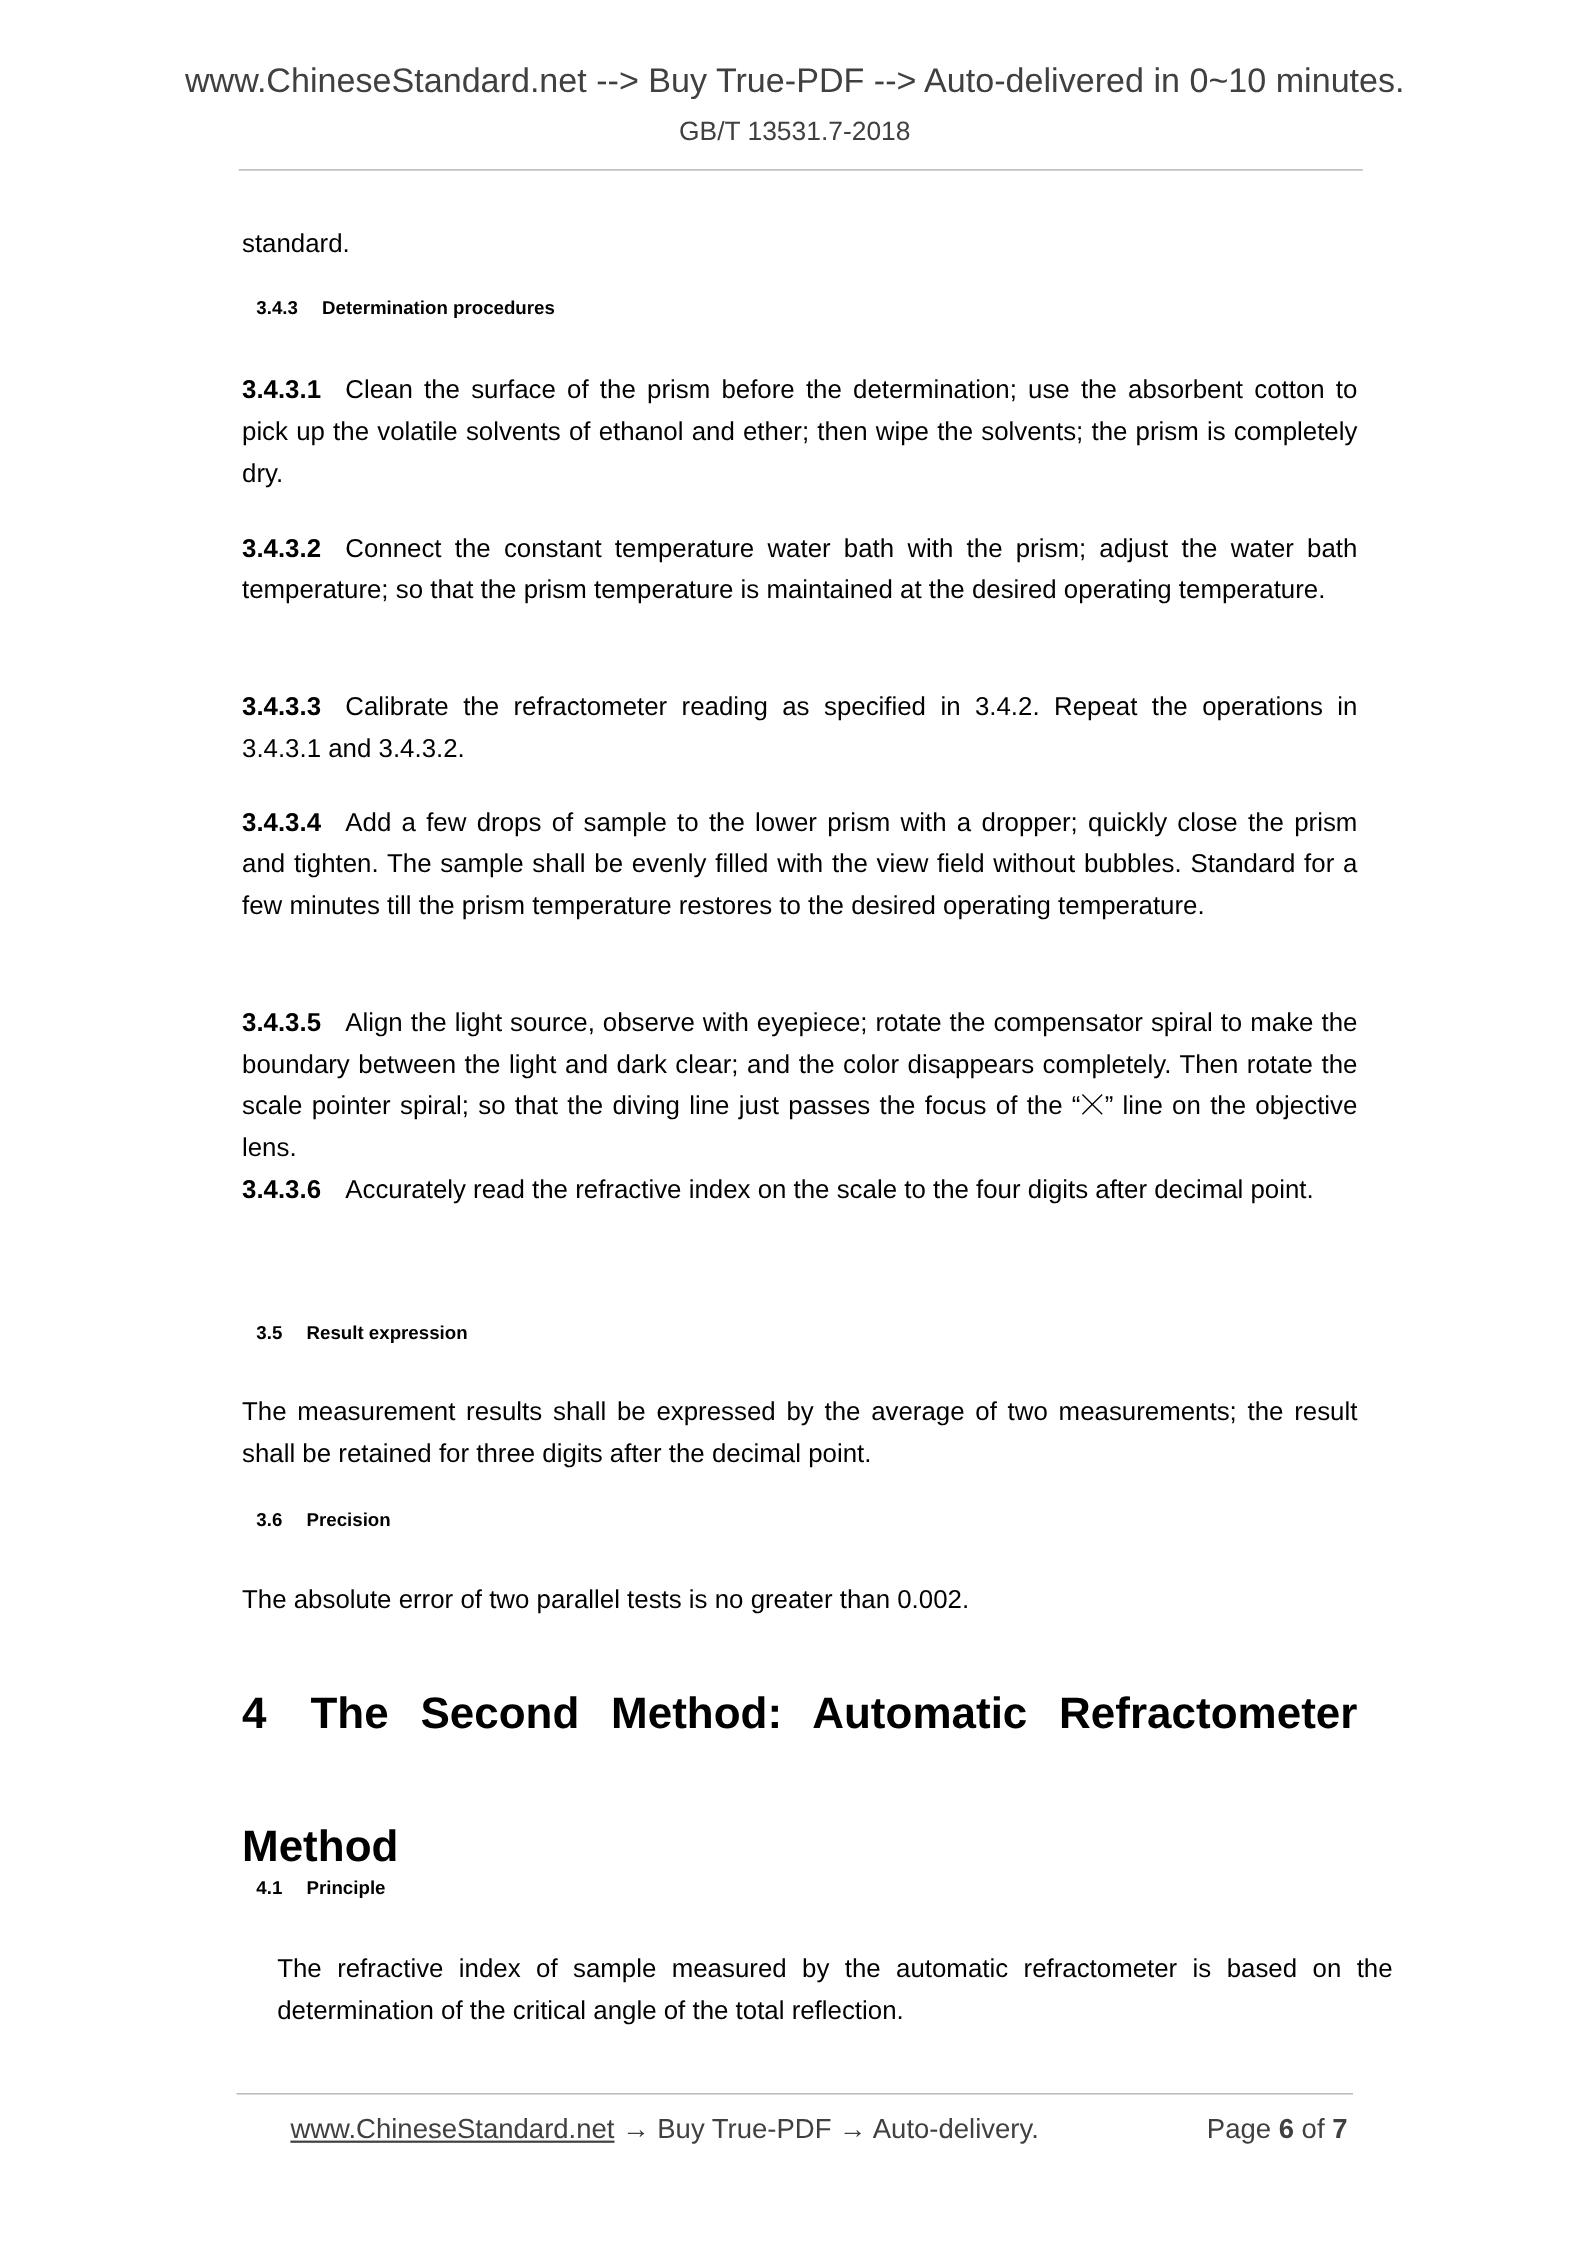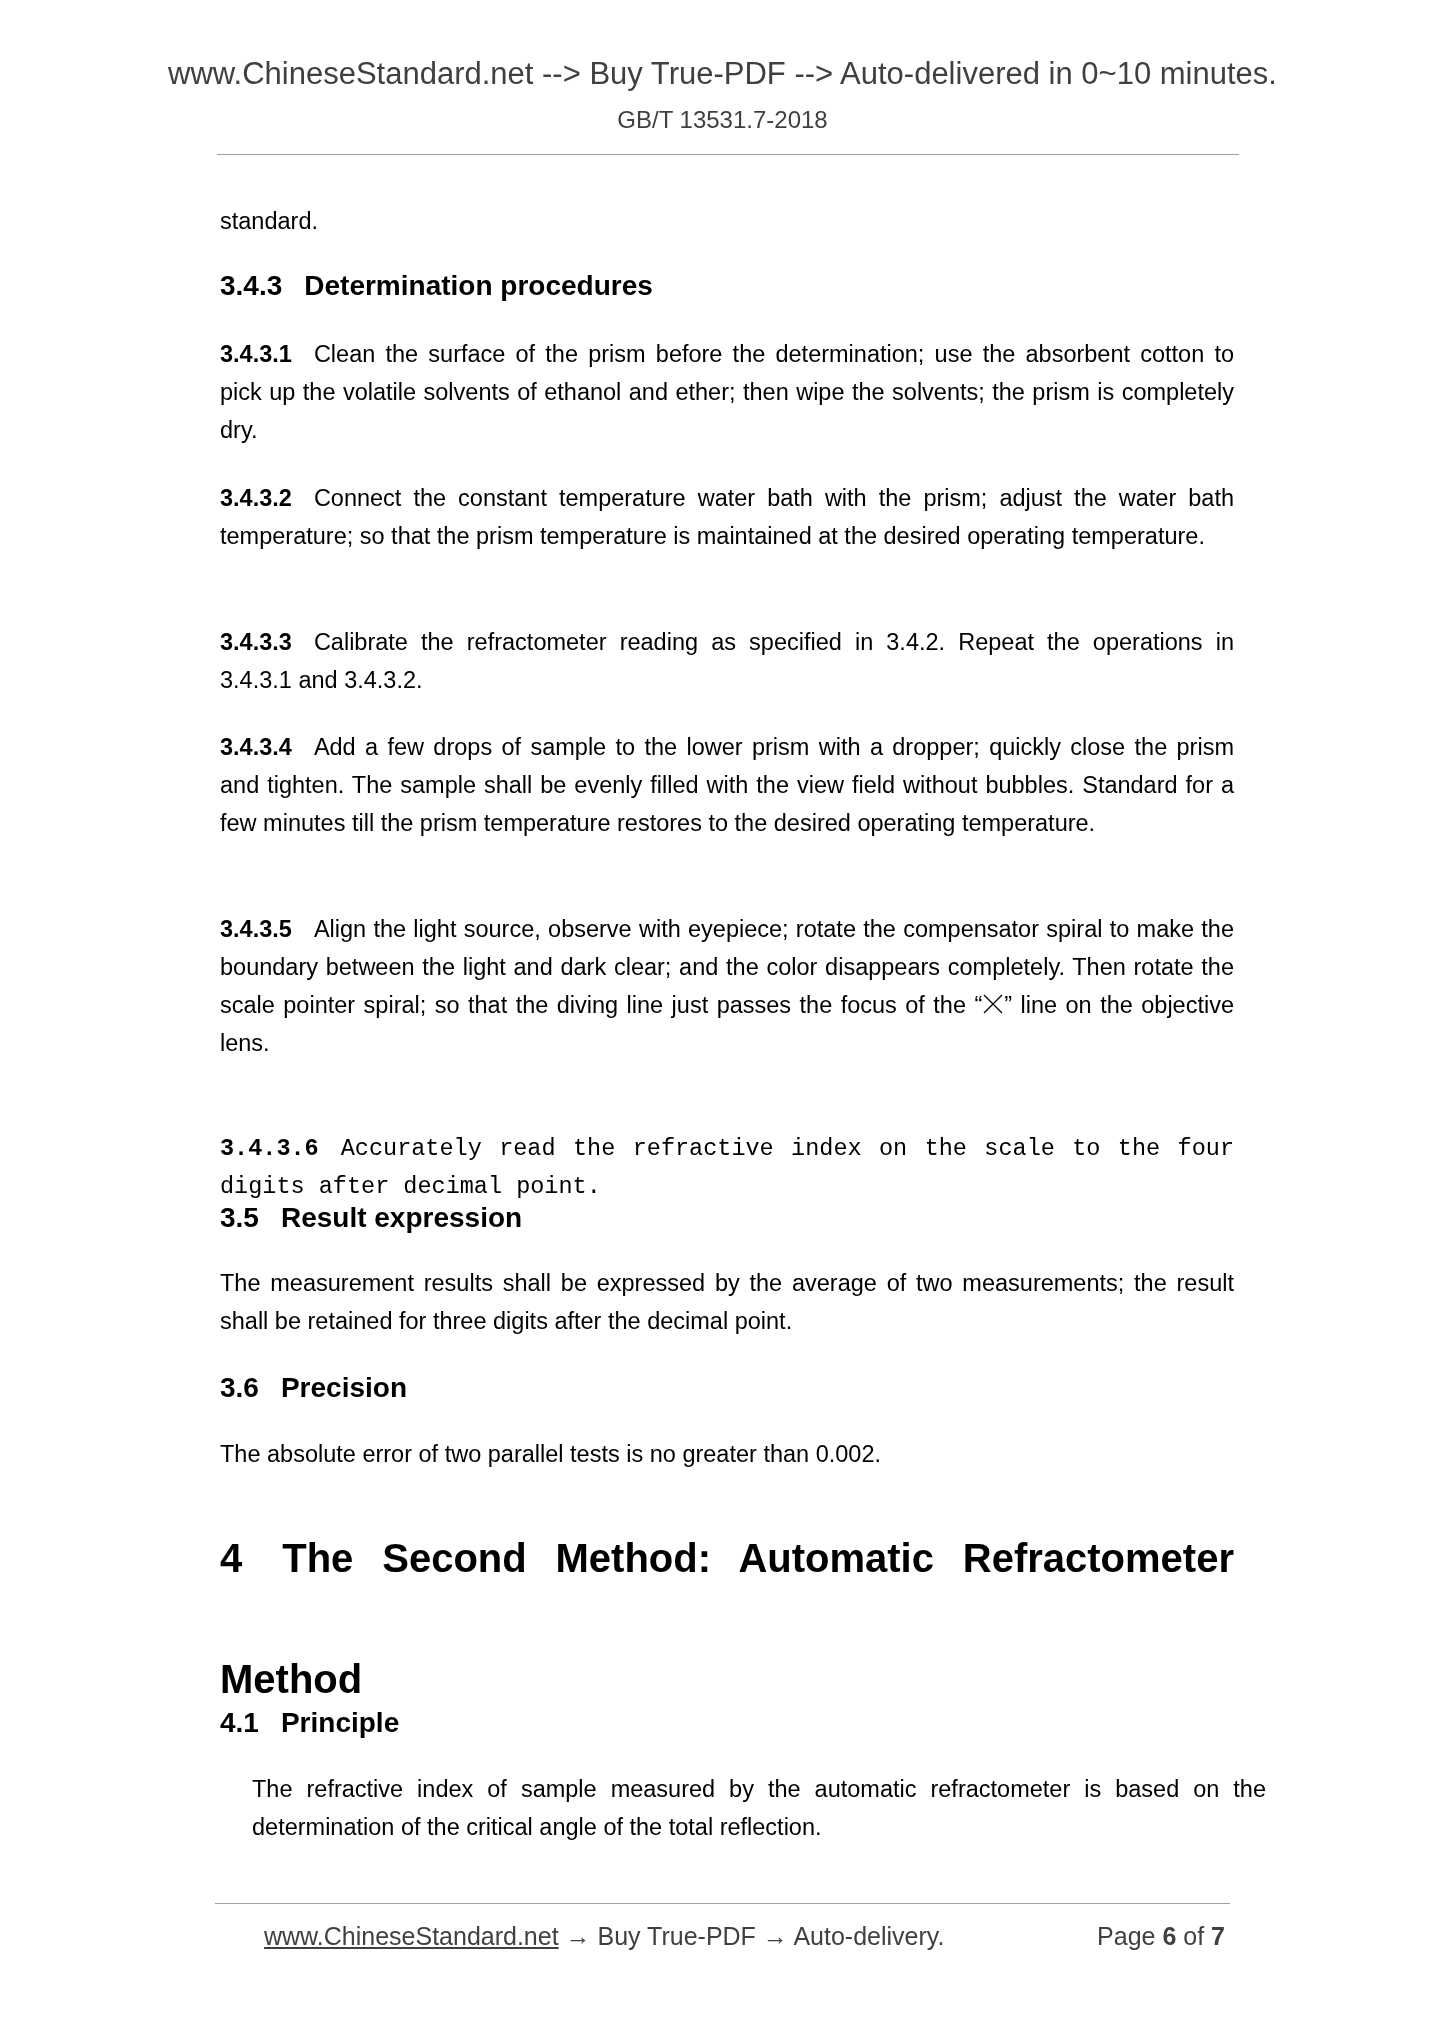--- a/index.html
+++ b/index.html
@@ -3,21 +3,21 @@
 <meta charset="utf-8">
 <style>
   html, body { margin:0; padding:0; background:#fff; }
   body { width:1445px; height:2044px; position:relative; overflow:hidden; font-family:"Liberation Sans", sans-serif; color:#000; }
   .hdr1 { position:absolute; top:56px; left:0; width:1445px; text-align:center; font-size:31px; color:#404040; }
   .hdr2 { position:absolute; top:106px; left:0; width:1445px; text-align:center; font-size:24px; color:#404040; }
   .hrule { position:absolute; top:154px; left:217px; width:1022px; height:0; border-top:1.5px solid #a0a0a0; }
   .content { position:absolute; left:220px; width:1014px; top:0; }
   .p { position:absolute; left:0; width:1014px; font-size:23.5px; line-height:38px; text-align:justify; }
   .num { font-weight:bold; margin-right:22px; }
-  .h3 { position:absolute; left:0; font-size:28px; font-weight:bold; }
+  .h3 { position:absolute; left:13px; font-size:17px; font-weight:bold; }
   .h3 .n { margin-right:22px; }
   .h1 { position:absolute; left:0; width:1014px; font-size:40px; font-weight:bold; line-height:76px; text-align:justify; text-align-last:justify; }
   .h1b { position:absolute; left:0; font-size:40px; font-weight:bold; }
   .xmark { display:inline-block; width:22px; height:22px; vertical-align:-2px; }
   .frule { position:absolute; top:1903px; left:215px; width:1015px; border-top:1.5px solid #a0a0a0; }
   .footer { position:absolute; top:1922px; left:220px; font-size:25px; color:#404040;margin-left:44px; }
   .footer a { color:#404040; text-decoration:underline; }
   .page { position:absolute; top:1922px; right:220px; font-size:25px; color:#404040; }
   .page b { color:#404040; }
 </style>
@@ -51,21 +51,21 @@
     <span class="num">3.4.3.4</span><span>Add a few drops of sample to the lower prism with a dropper; quickly close the prism and tighten. The sample shall be evenly filled with the view field without bubbles. Standard for a few minutes till the prism temperature restores to the desired operating temperature.</span>
   </div>
 
   <div class="p" style="top:910px;">
     <span class="num">3.4.3.5</span><span>Align the light source, observe with eyepiece; rotate the compensator spiral to make the boundary between the light and dark clear; and the color disappears completely. Then rotate the scale pointer spiral; so that the diving line just passes the focus of the “</span><svg class="xmark" viewBox="0 0 22 22">
         <line x1="2" y1="2" x2="20" y2="20" stroke="#000" stroke-width="1.2"></line>
         <line x1="20" y1="2" x2="2" y2="20" stroke="#000" stroke-width="1.2"></line>
       </svg><span>” line on the objective lens.</span>
   </div>
 
-  <div class="p" style="top:1130px;font-family:Liberation Mono, monospace;">
+  <div class="p" style="top:1062px;">
     <span class="num">3.4.3.6</span><span>Accurately read the refractive index on the scale to the four digits after decimal point.</span>
   </div>
 
   <div class="h3" style="top:1202px;">
     <span class="n">3.5</span><span>Result expression</span>
   </div>
 
   <div class="p" style="top:1264px;">The measurement results shall be expressed by the average of two measurements; the result shall be retained for three digits after the decimal point.</div>
 
   <div class="h3" style="top:1372px;">

